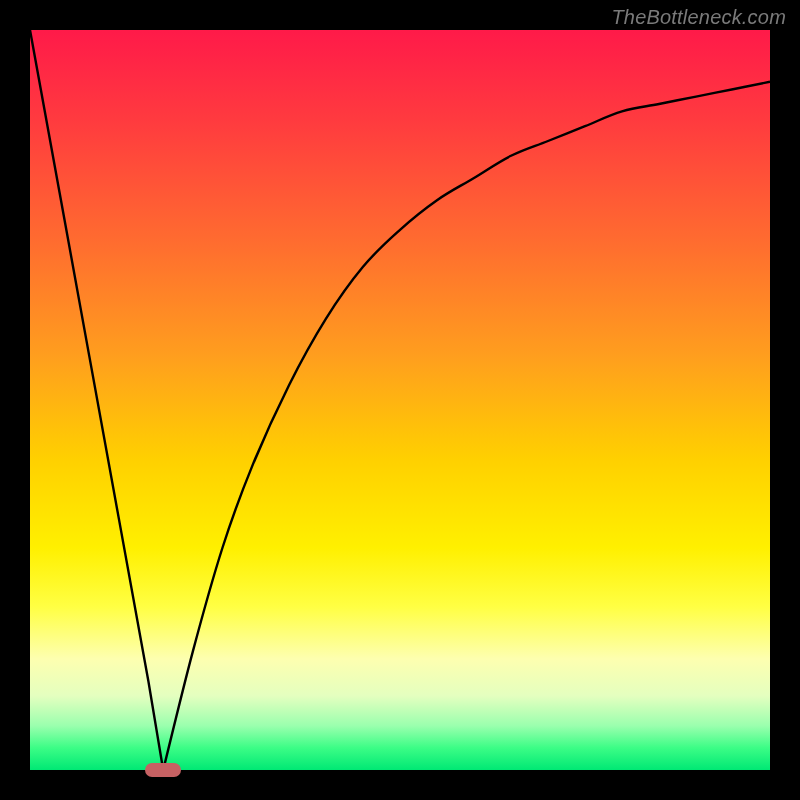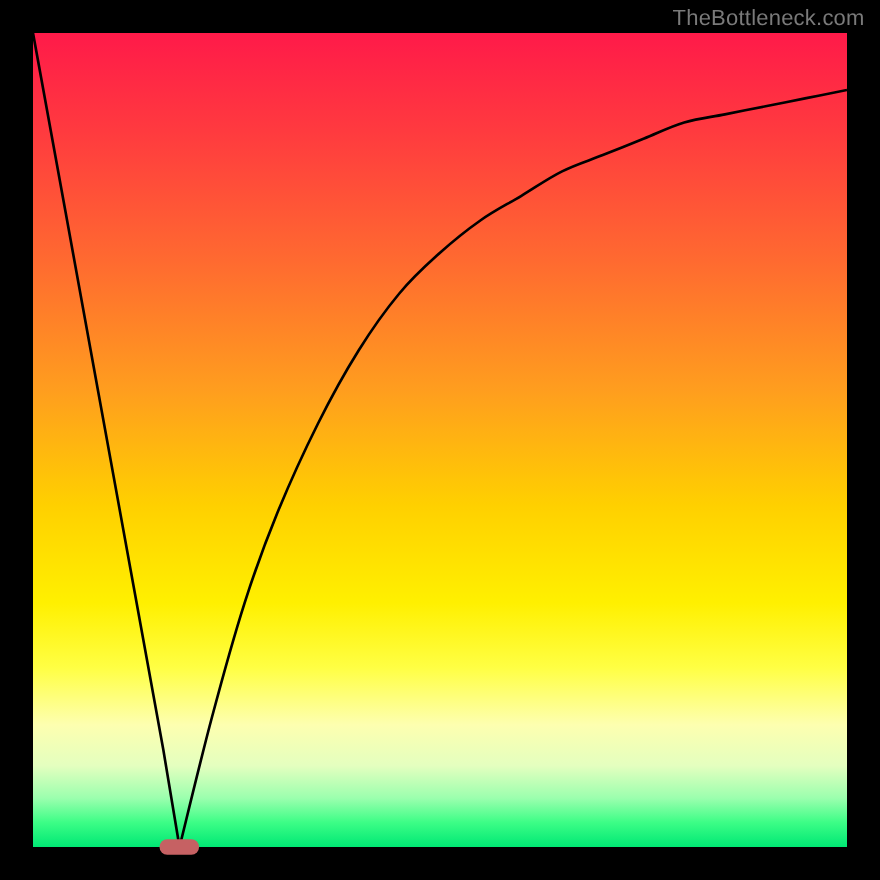--- a/index.html
+++ b/index.html
@@ -9,20 +9,21 @@
     height: 800px;
     overflow: hidden;
     background: #000;
     font-family: Arial, Helvetica, sans-serif;
   }
   .frame {
     position: relative;
     width: 800px;
     height: 800px;
     background: #000;
+    font-style: italic;
   }
   .plot-area {
     position: absolute;
     left: 30px;
     top: 30px;
     width: 740px;
     height: 740px;
     background: linear-gradient(to bottom,
       #ff1a49 0%,
       #ff3a3f 12%,

